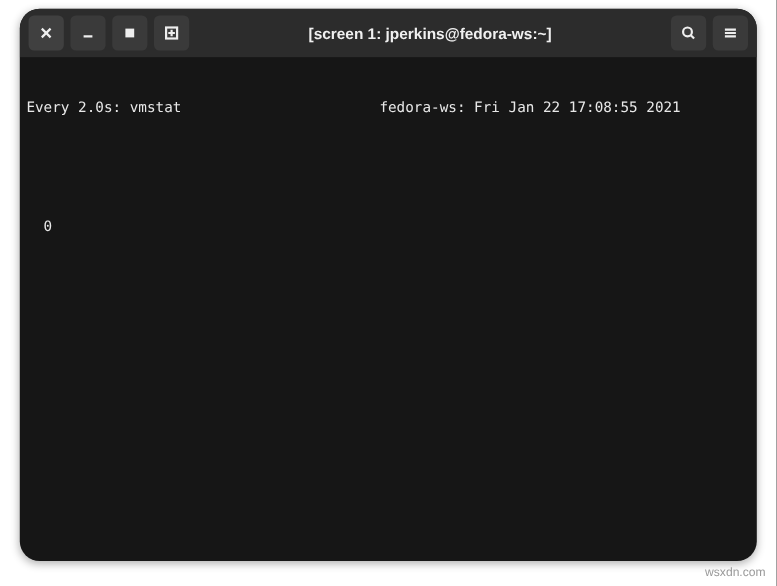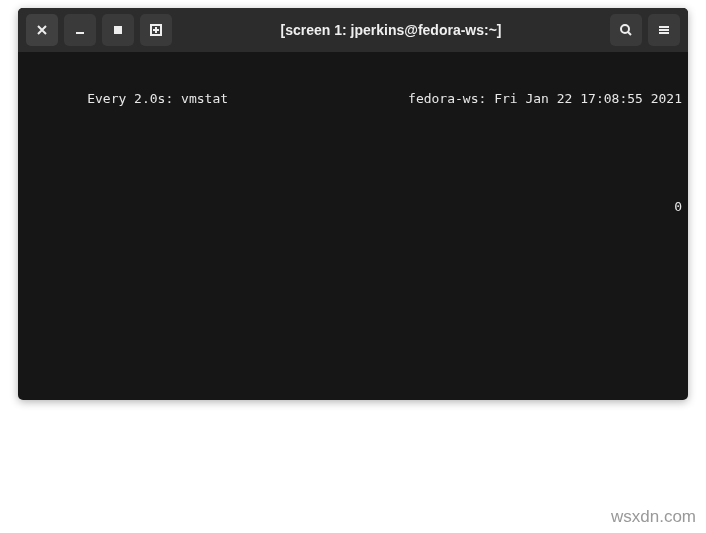--- a/index.html
+++ b/index.html
@@ -1,22 +1,22 @@
 <!DOCTYPE html>
 <html><head>
   <meta charset="utf-8">
   <style>
     * { margin: 0; padding: 0; box-sizing: border-box; }
     body { background: #fff; font-family: sans-serif; width: 706px; height: 533px; position: relative; }
     .window {
       position: absolute;
       top: 8px; left: 18px;
-      width: 670px; height: 392px;
+      width: 670px; height: 502px;
       background: #161616;
-      border-radius: 5px;
+      border-radius: 18px;
       overflow: hidden;
       box-shadow: 0 2px 8px rgba(0,0,0,0.3);
     }
     .titlebar {
       height: 44px;
       background: #2c2c2c;
       display: flex;
       align-items: center;
       padding: 0 8px;
       gap: 6px;
@@ -40,25 +40,25 @@
       font-size: 14px;
     }
     .term {
       font-family: "DejaVu Sans Mono", monospace;
       font-size: 13px;
       color: #e8e8e8;
       white-space: pre;
       line-height: 1.38;
       padding: 2px 0 0 0;
     }
-    .term .line { padding: 0 6px; text-align: right; }
+    .term .line { padding: 0 6px; }
     .watermark {
       position: absolute;
       right: 10px; bottom: 6px;
-      font-size: 17px; color: #999;
+      font-size: 11px; color: #999;
     }
   </style>
 </head>
 <body>
 
 <div class="window">
   <div class="titlebar">
     <div class="tb-btn close">
       <svg viewBox="0 0 14 14">
           <path d="M3 3 L11 11 M11 3 L3 11"></path>

